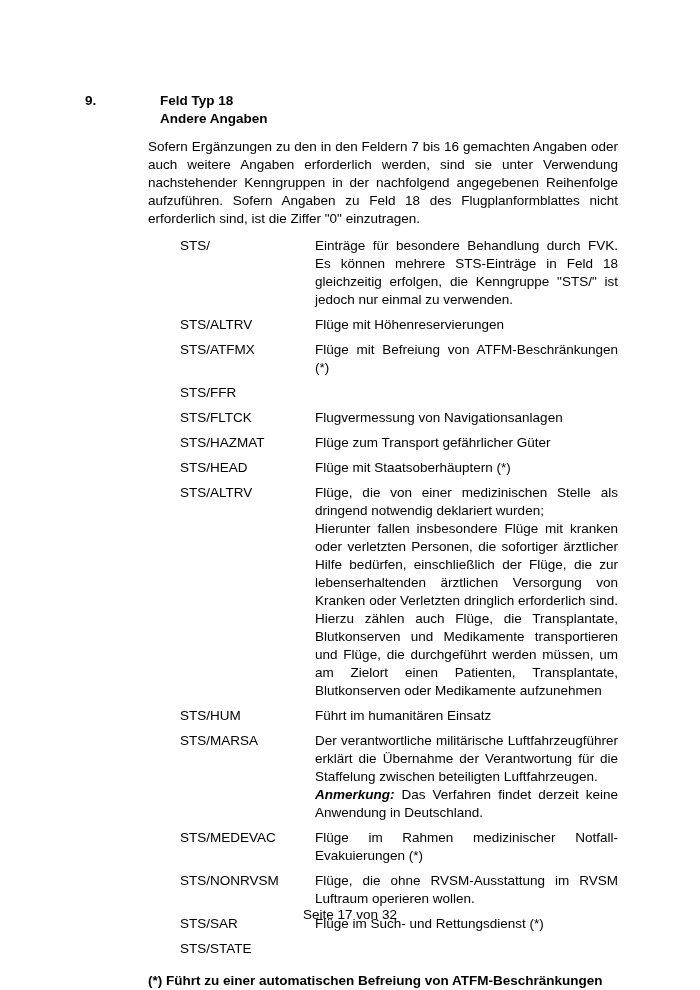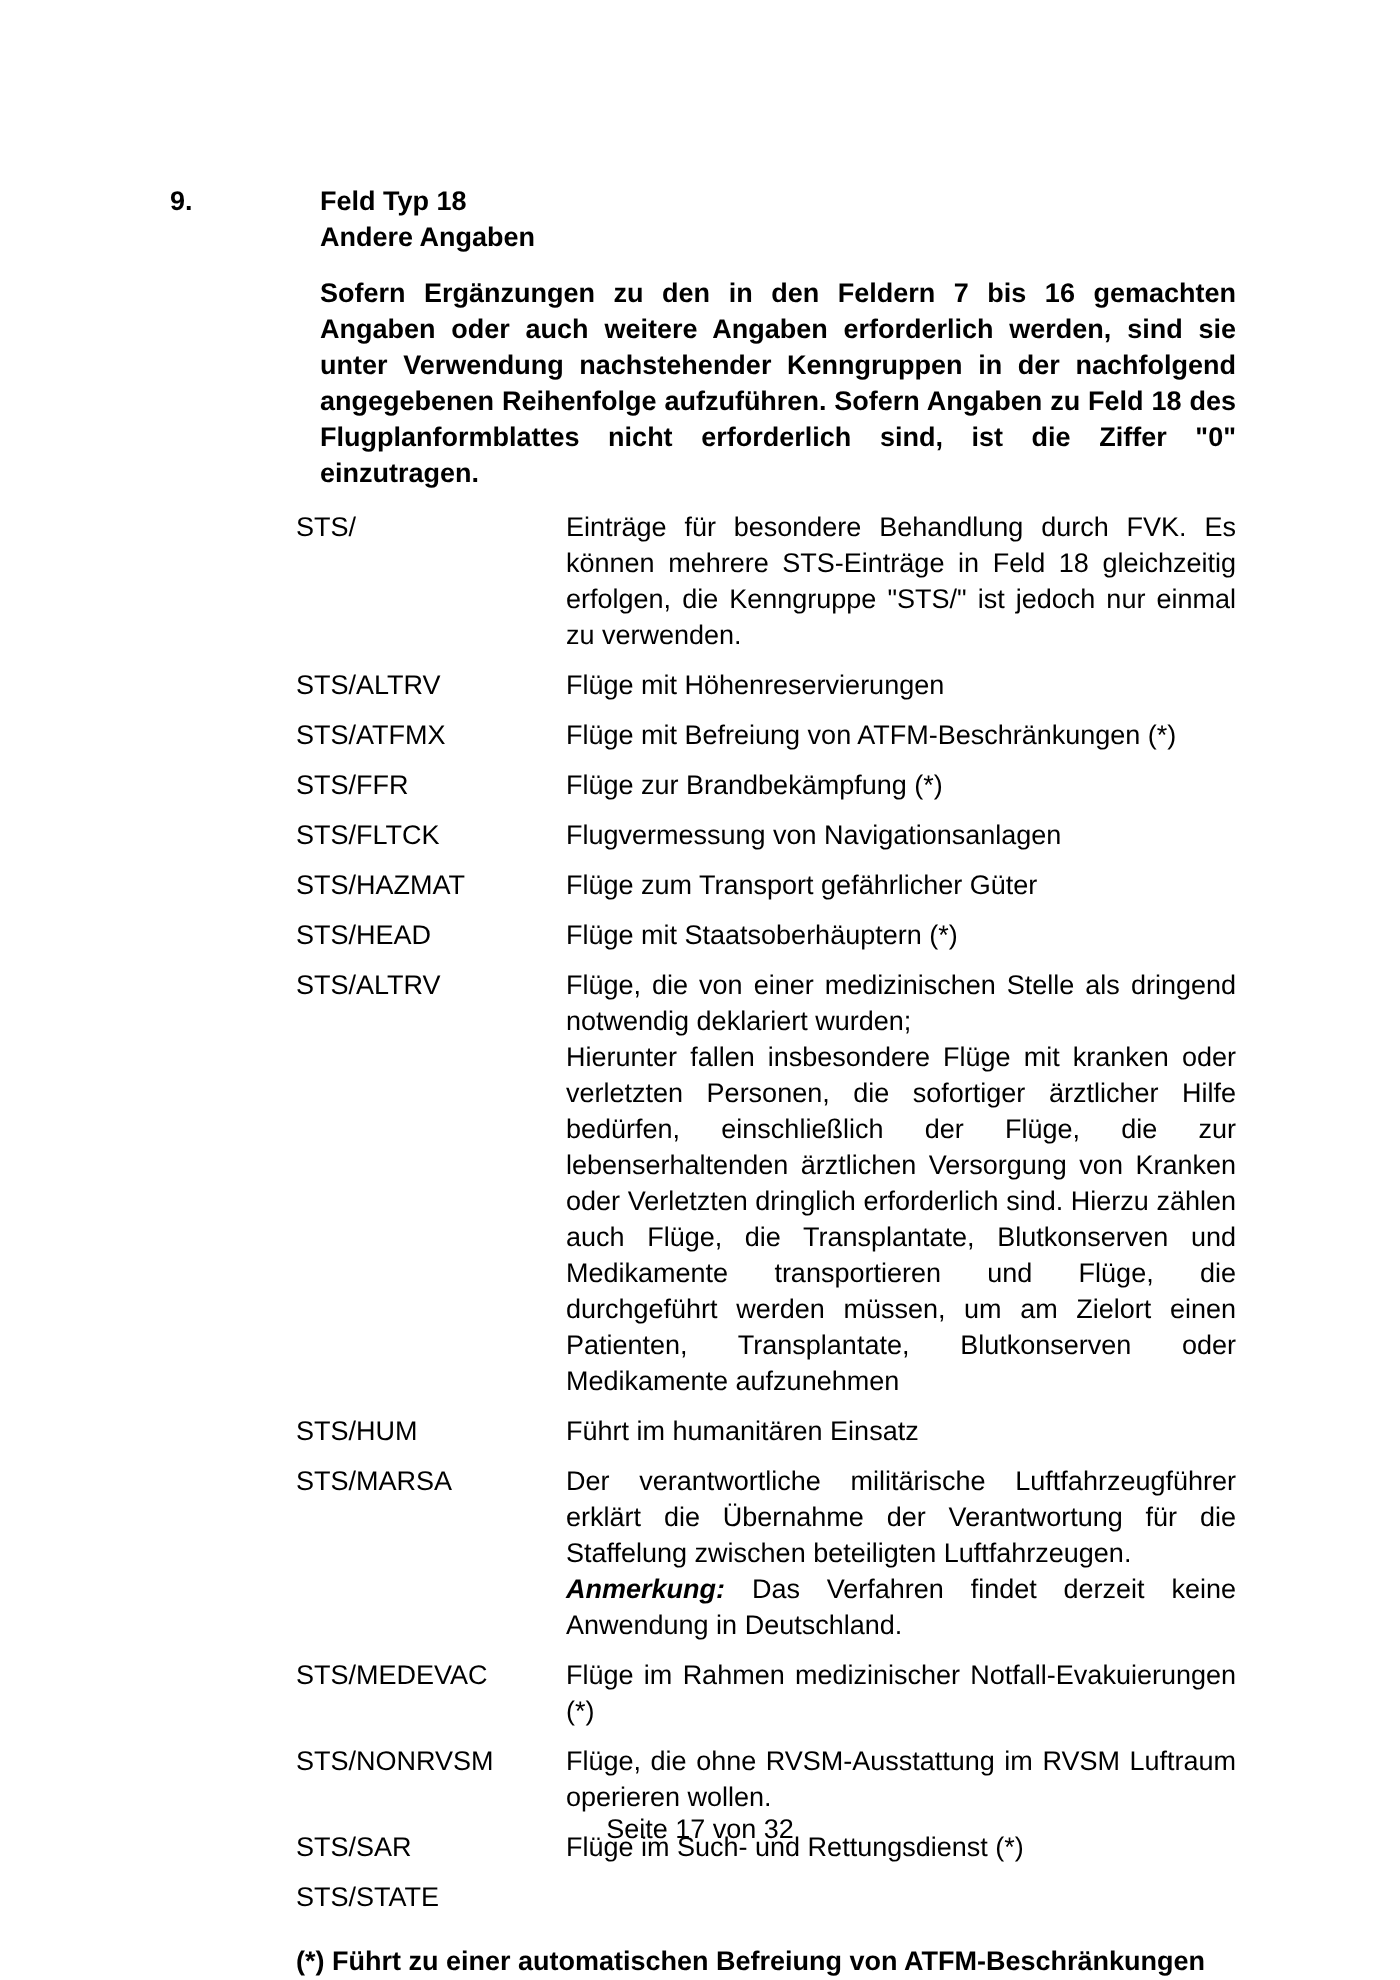--- a/index.html
+++ b/index.html
@@ -29,28 +29,28 @@
   .sec-num {
     width: 63px;
     flex: 0 0 63px;
   }
   .sec-titles > div { white-space: nowrap; margin-left: 12px; }
 
   .content {
     margin-left: 63px;
   }
   .intro {
-    margin: 10px 0 9px 12px;
+    margin: 10px 0 9px 0;
     text-align: justify;
-    font-weight: bold;
   }
   .entries { }
   .entry-row {
     display: flex;
     margin-bottom: 7px;
+    margin-left: 32px;
   }
   .entry-term {
     flex: 0 0 135px;
     width: 135px;
   }
   .entry-def {
     flex: 1 1 auto;
     text-align: justify;
     white-space: pre-wrap;
   }
@@ -90,21 +90,20 @@
         <div class="entry-row">
           <div class="entry-term">STS/ALTRV</div>
           <div class="entry-def"><span>Flüge mit Höhenreservierungen</span></div>
         </div>
         <div class="entry-row">
           <div class="entry-term">STS/ATFMX</div>
           <div class="entry-def"><span>Flüge mit Befreiung von ATFM-Beschränkungen (*)</span></div>
         </div>
         <div class="entry-row">
           <div class="entry-term">STS/FFR</div>
-          <div class="entry-def"><span>Flüge zur Brandbekämpfung (*)</span></div>
         </div>
         <div class="entry-row">
           <div class="entry-term">STS/FLTCK</div>
           <div class="entry-def"><span>Flugvermessung von Navigationsanlagen</span></div>
         </div>
         <div class="entry-row">
           <div class="entry-term">STS/HAZMAT</div>
           <div class="entry-def"><span>Flüge zum Transport gefährlicher Güter</span></div>
         </div>
         <div class="entry-row">

